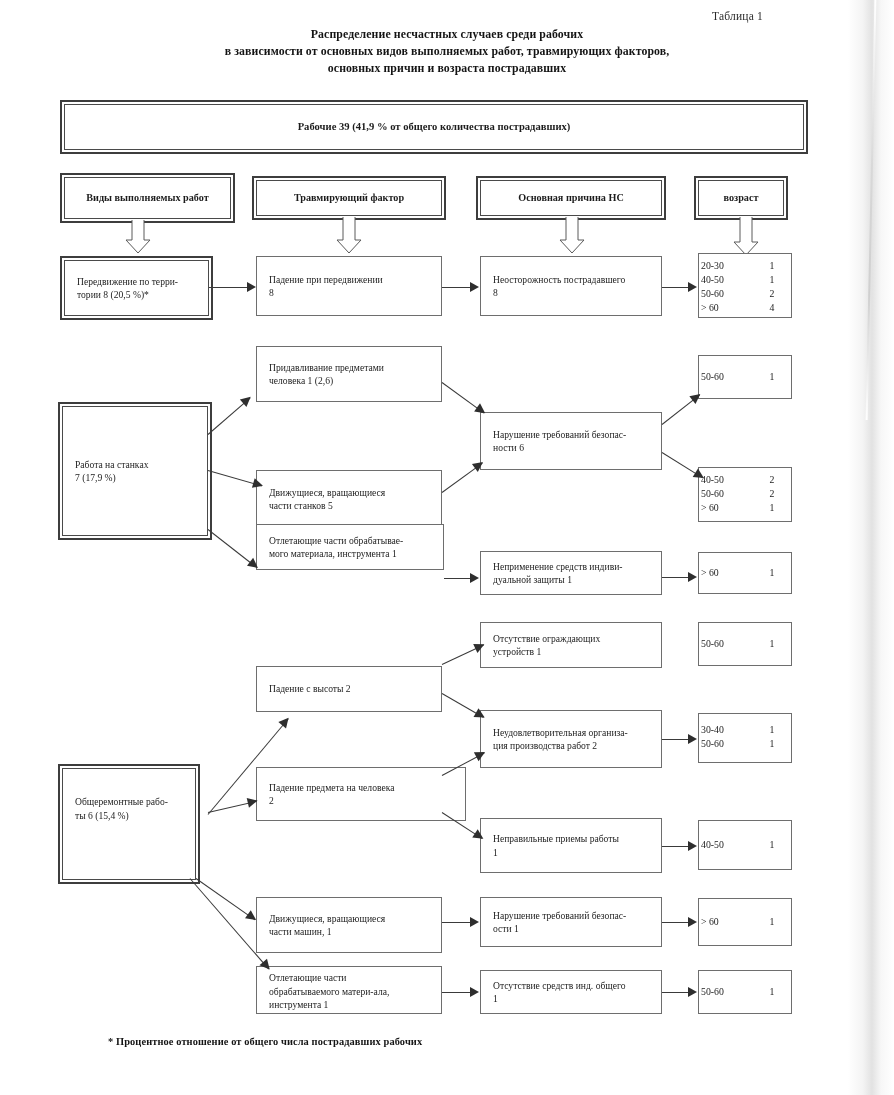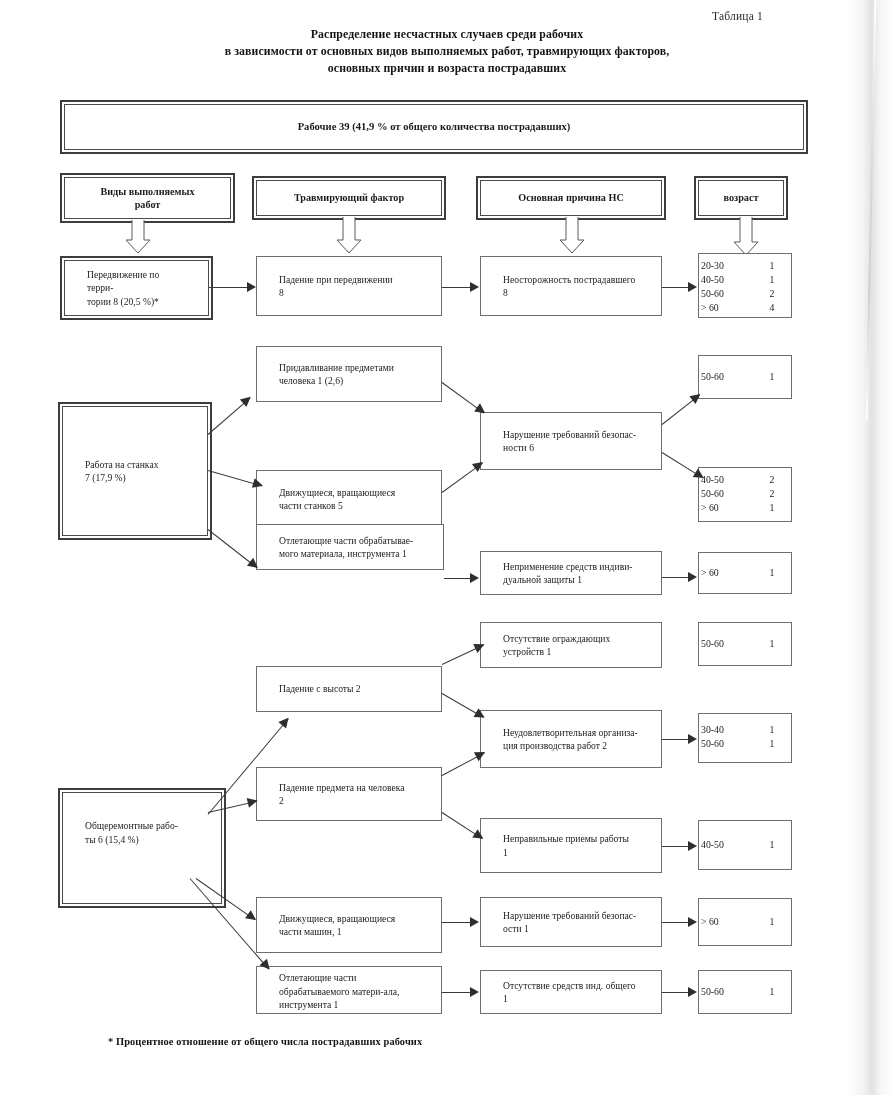--- a/index.html
+++ b/index.html
@@ -37,21 +37,21 @@
 
   
   .box{
     position:absolute;
     box-sizing:border-box;
     background:#fff;
     border:1px solid #6e6e6e;
     font-size:9.6px;
     line-height:13.5px;
     color:#1c1c1c;
-    padding:5px 22px;
+    padding:5px 12px;
   }
   .box.dbl{
     border:1px solid #4a4a4a;
     box-shadow:0 0 0 2px #fff, 0 0 0 4px #3d3d3d;
   }
   .box.center{display:flex;align-items:center;justify-content:center;text-align:center;}
   .box.mid{display:flex;align-items:center;}
   .box.hdr{font-weight:bold;font-size:10.2px;}
   .box .ln{display:block;}
 
@@ -275,33 +275,33 @@
 
 <div class="diag" style="left:662px;top:424px;width:48px;transform:rotate(-38deg);">
   <span class="tip"></span>
 </div>
 <div class="diag" style="left:662px;top:452px;width:48px;transform:rotate(32deg);">
   <span class="tip"></span>
 </div>
 <div class="conn" style="left:662px;top:577px;width:28px;"></div>
 <div class="arrowhead" style="left:688px;top:572px;"></div>
 
-<div class="box dbl" style="left:62px;top:792px;width:160px;height:112px;padding-top:26px;">
+<div class="box dbl" style="left:62px;top:768px;width:134px;height:112px;padding-top:26px;">
   <div>
     <span class="ln">Общеремонтные рабо-</span>
     <span class="ln">ты  6  (15,4 %)</span>
   </div>
 </div>
 
 <div class="box mid" style="left:256px;top:666px;width:186px;height:46px;">
   <div>
       <span class="ln">Падение с высоты   2</span>
     </div>
 </div>
-<div class="box mid" style="left:256px;top:767px;width:186px;height:54px;">
+<div class="box mid" style="left:256px;top:767px;width:210px;height:54px;">
   <div>
     <span class="ln">Падение предмета на человека</span>
     <span class="ln">2</span>
   </div>
 </div>
 <div class="box mid" style="left:256px;top:897px;width:186px;height:56px;">
   <div>
     <span class="ln">Движущиеся, вращающиеся</span>
     <span class="ln">части машин, 1</span>
   </div>

